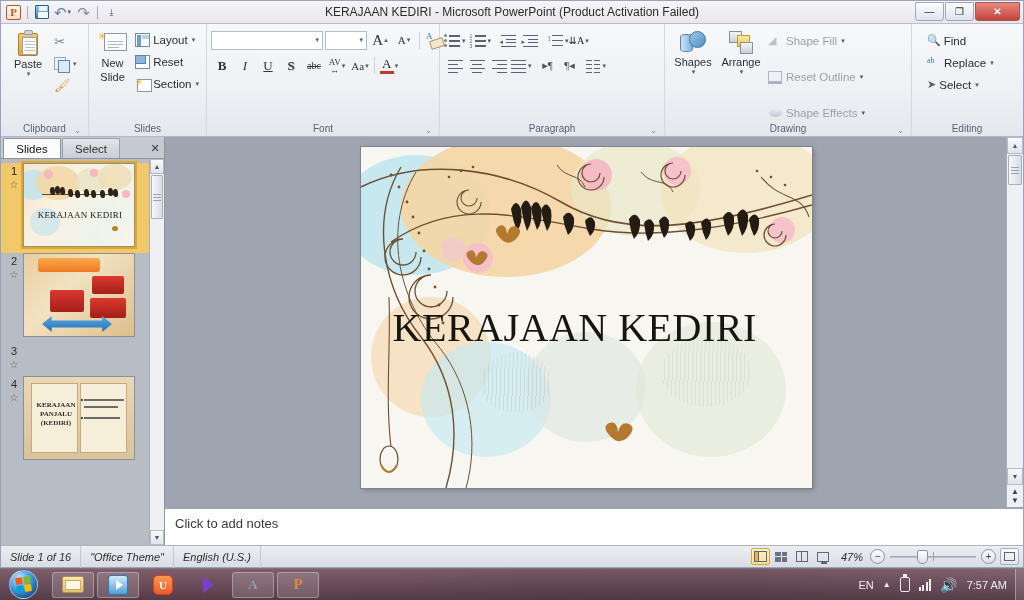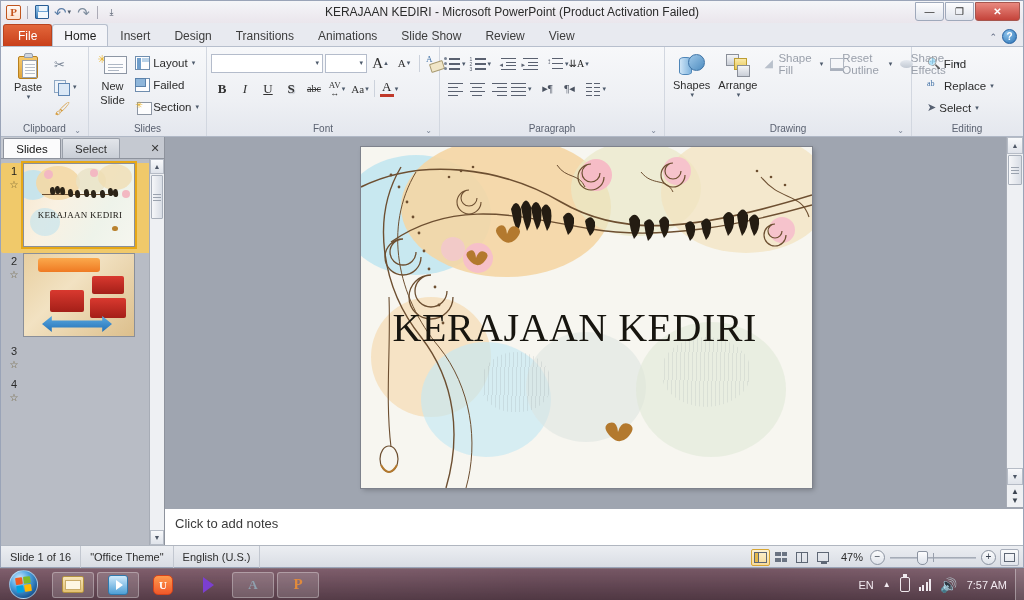--- a/index.html
+++ b/index.html
@@ -272,23 +272,23 @@
                   display: flex; flex-direction: column; }
   .stage-scroll .sb-arrow { height: 17px; }
   .dual-arrows { display: flex; flex-direction: column; align-items: center; gap: 2px; padding: 3px 0; }
   .dual-arrows span { font-size: 8px; color: #3c4450; line-height: 7px; }
 
   
   .notes { flex: 0 0 38px; background: #fff; border-top: 2px solid #9fa5b0;
            padding: 7px 10px; color: #3a3a3a; font-size: 13px; }
 
   
-  .statusbar { height: 22px; flex: 0 0 22px; display: flex; align-items: flex-start;
+  .statusbar { height: 22px; flex: 0 0 22px; display: flex; align-items: center;
     background: linear-gradient(180deg,#eceef2,#d9dde4); border-top: 1px solid #b0b6c0;
-    font-size: 11px; color: #2d2d2d; }
+    font-size: 11px; color: #2d2d2d; font-style: italic; }
   .st-cell { padding: 0 9px; height: 22px; display: flex; align-items: center;
              border-right: 1px solid #c2c7d0; }
   .st-right { margin-left: auto; display: flex; align-items: center; height: 22px; padding-right: 4px; }
   .viewbtn { width: 19px; height: 17px; margin: 0 1px; display: flex; align-items: center;
              justify-content: center; border: 1px solid transparent; border-radius: 2px; }
   .viewbtn.active { border-color: #d8a633; background: linear-gradient(180deg,#fdf2d3,#f6dc9b); }
   .vb-normal { width: 13px; height: 11px; border: 1px solid #5e6775; display: flex; }
   .vb-normal s { display: block; width: 4px; border-right: 1px solid #5e6775; background: #e3b84a; }
   .vb-sorter { width: 12px; height: 10px; display: grid; grid-template-columns: 1fr 1fr;
                grid-template-rows: 1fr 1fr; gap: 1.5px; }
@@ -389,35 +389,20 @@
 
       <div class="title-text">KERAJAAN KEDIRI  -  Microsoft PowerPoint (Product Activation Failed)</div>
 
       <div class="wbtns">
         <div class="wbtn">—</div>
         <div class="wbtn">❐</div>
         <div class="wbtn close">✕</div>
       </div>
     </div>
 
-    <div class="tabbar">
-      <div class="tab file">File</div>
-      <div class="tab active">Home</div>
-      <div class="tab">Insert</div>
-      <div class="tab">Design</div>
-      <div class="tab">Transitions</div>
-      <div class="tab">Animations</div>
-      <div class="tab">Slide Show</div>
-      <div class="tab">Review</div>
-      <div class="tab">View</div>
-      <div class="tabbar-right">
-        <span class="collapse-ico">⌃</span>
-        <span class="help-ico">?</span>
-      </div>
-    </div>
 
     <div class="ribbon">
 
       <div class="group" style="width:88px">
         <div class="group-body">
           <div class="big-btn" style="width:46px">
             <span class="ic ic-clip">
               <span class="pad"></span>
                 <span class="clipper"></span>
               <span class="sheet">
@@ -464,21 +449,21 @@
             <span class="lbl two">Slide</span>
           </div>
           <div style="display:flex;flex-direction:column;gap:1px;padding-top:2px">
             <div class="sm-btn">
               <span class="ic-layout"></span>
               <span class="lbl">Layout</span>
               <span class="caret-sm">▾</span>
             </div>
             <div class="sm-btn">
               <span class="ic-reset"></span>
-              <span class="lbl">Failed</span>
+              <span class="lbl">Reset</span>
             </div>
             <div class="sm-btn">
               <span class="ic-section"></span>
               <span class="lbl">Section</span>
               <span class="caret-sm">▾</span>
             </div>
           </div>
         </div>
         <div class="group-title">
           <span>Slides</span>
@@ -666,21 +651,21 @@
           </div>
           <div class="big-btn">
             <span class="arrange-ic">
                 <s class="a"></s>
                 <s class="b"></s>
                 <s class="c"></s>
               </span>
             <span class="lbl">Arrange</span>
             <span class="caret-sm">▾</span>
           </div>
-          <div style="display:flex;flex-direction:row;gap:1px;padding-top:3px">
+          <div style="display:flex;flex-direction:column;gap:15px;padding-top:3px">
             <div class="sm-btn dis">
               <span class="ic-fill"></span>
               <span class="lbl">Shape Fill</span>
               <span class="caret-sm">▾</span>
             </div>
             <div class="sm-btn dis">
               <span class="ic-outline"></span>
               <span class="lbl">Reset Outline</span>
               <span class="caret-sm">▾</span>
             </div>
@@ -793,20 +778,32 @@
             <div class="thumb-num">
               <span>3</span>
               <span class="star">☆</span>
             </div>
           </div>
 
           <div class="thumb-row">
             <div class="thumb-num">
               <span>4</span>
               <span class="star">☆</span>
+            </div>
+            <div class="thumb-box">
+              <div class="t3">
+                <div class="page l"></div>
+                  <div class="page r"></div>
+                <div class="ttl" style="top:24px">KERAJAAN PANJALU (KEDIRI)</div>
+                <div class="dot" style="top:22px"></div>
+                <div class="bl" style="top:22px;width:40px"></div>
+                <div class="bl" style="top:29px;left:60px;width:34px"></div>
+                <div class="dot" style="top:40px"></div>
+                <div class="bl" style="top:40px;width:36px"></div>
+              </div>
             </div>
           </div>
 
           <div class="sp-scroll">
             <div class="sb-arrow">▲</div>
             <div class="sb-thumb">
                 <i></i>
               </div>
             <div class="sb-track"></div>
             <div class="sb-arrow">▼</div>

